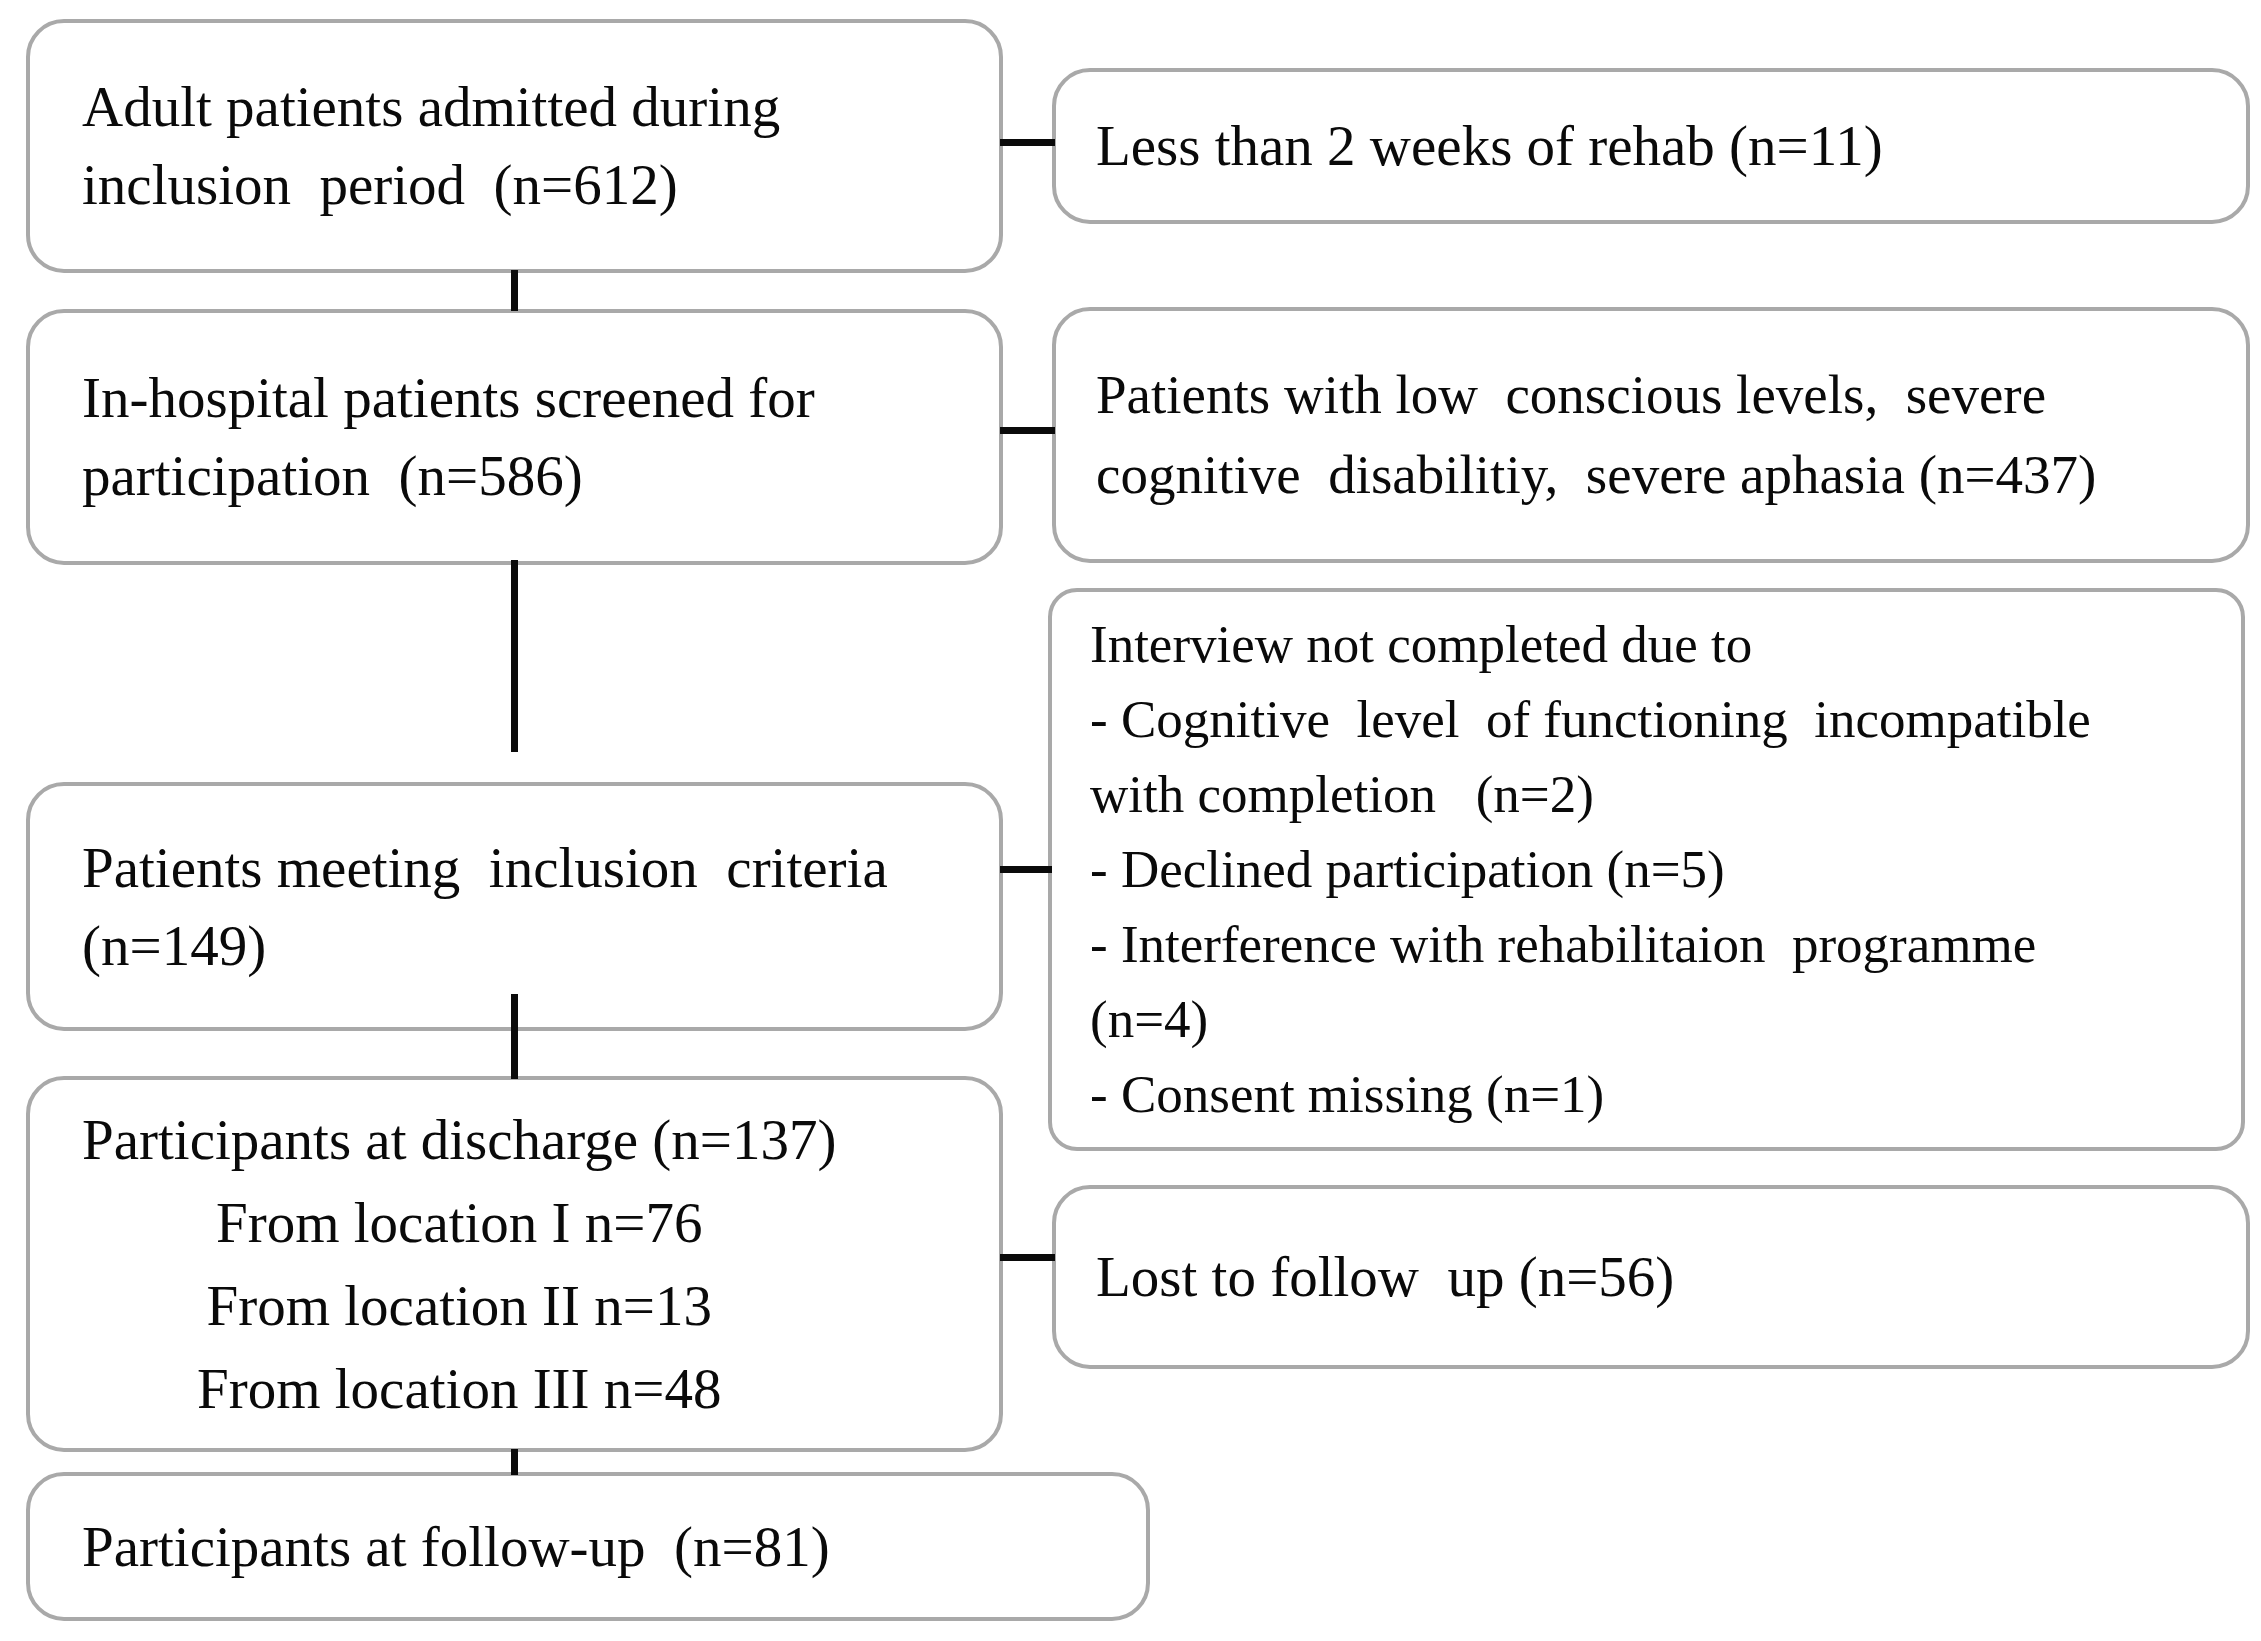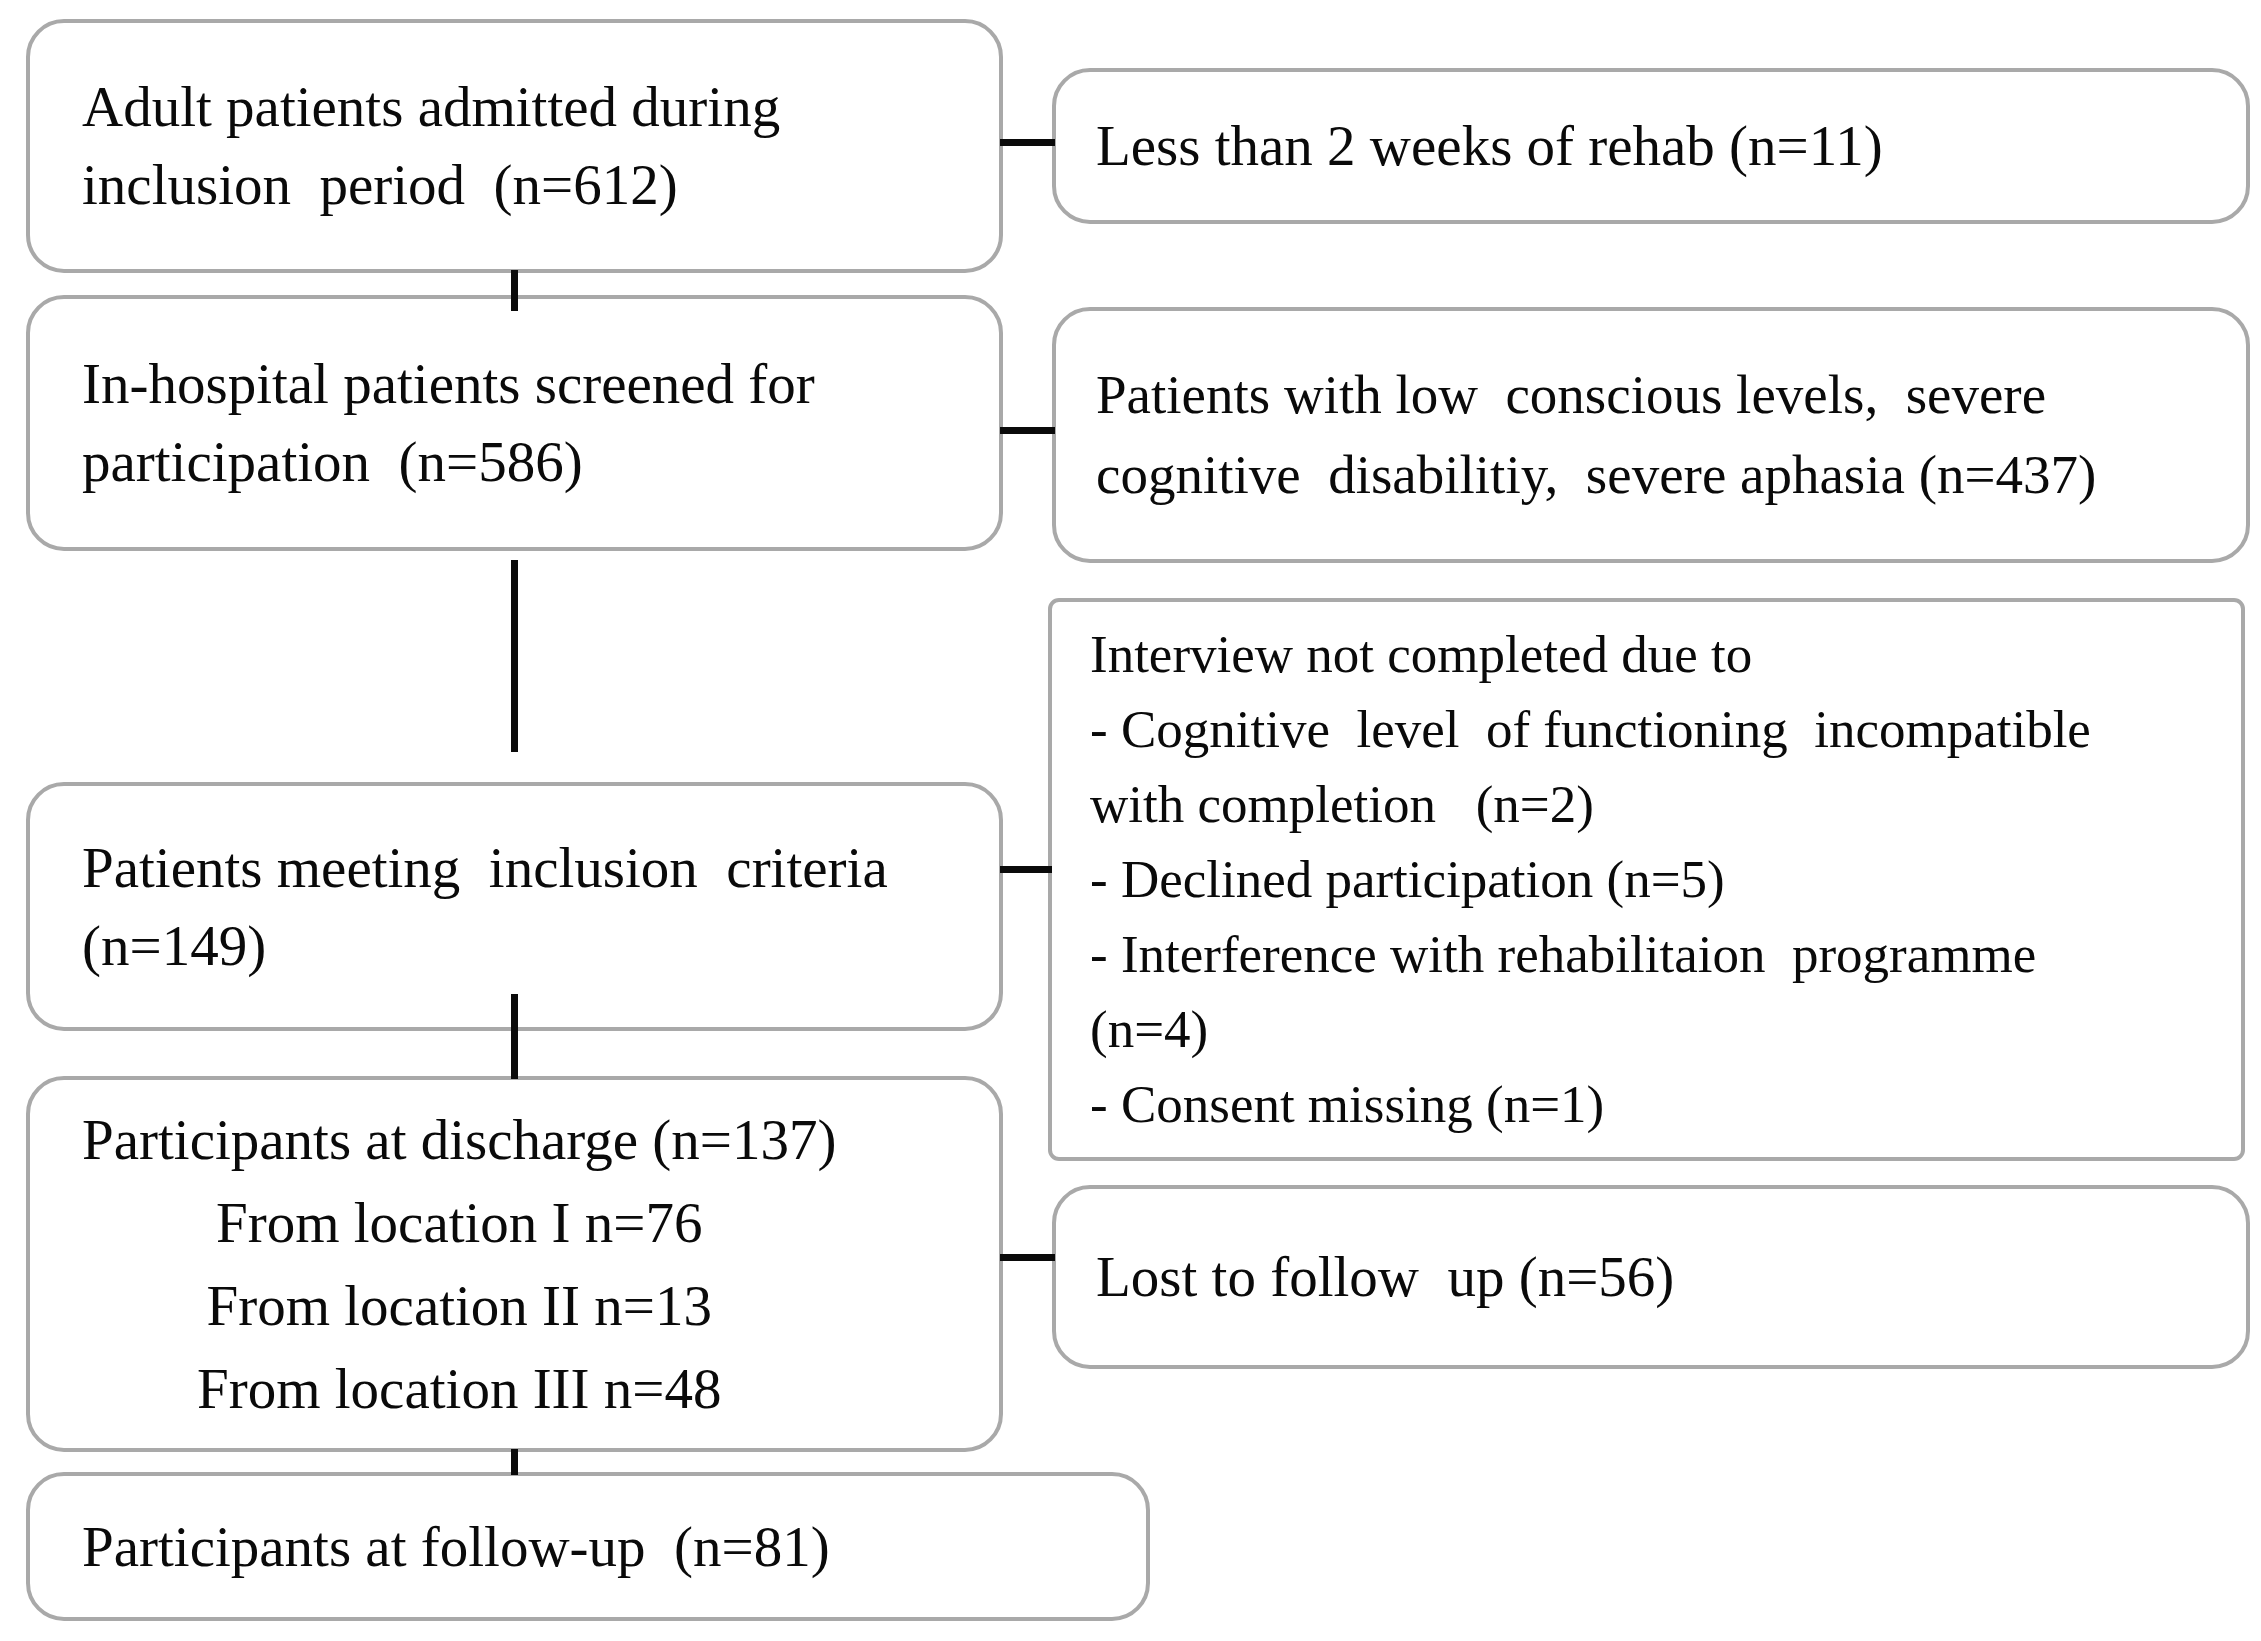--- a/index.html
+++ b/index.html
@@ -32,28 +32,28 @@
     overflow: hidden;
   }
   .box .txt {
     white-space: pre;
     font-size: 57px;
     line-height: 78px;
     letter-spacing: 0px;
   }
   
   .b-admitted  { left: 26px;  top: 19px;   width: 977px; height: 254px; padding: 0 12.5px 0 52px; }
-  .b-screened  { left: 26px;  top: 295px;  width: 977px; height: 256px; padding: 0 12.5px 0 52px; }
+  .b-screened  { left: 26px;  top: 309px;  width: 977px; height: 256px; padding: 0 12.5px 0 52px; }
   .b-criteria  { left: 26px;  top: 782px;  width: 977px; height: 249px; padding: 0 12.5px 0 52px; }
   .b-discharge { left: 26px;  top: 1076px; width: 977px; height: 376px; padding: 0 12.5px 0 52px; }
   .b-followup  { left: 26px;  top: 1472px; width: 1124px; height: 149px; padding: 0 12.5px 0 52px; }
   
   .b-rehab     { left: 1052px; top: 68px;   width: 1198px; height: 156px; padding: 0 10px 0 40px; }
   .b-severe    { left: 1052px; top: 307px;  width: 1198px; height: 256px; padding: 0 10px 0 40px; font-family: Liberation Serif, serif; }
-  .b-interview { left: 1048px; top: 588px;  width: 1197px; height: 563px; padding: 0 10px 0 38px; border-radius: 11px; margin-top: 10px; }
+  .b-interview { left: 1048px; top: 588px;  width: 1197px; height: 563px; padding: 0 10px 0 38px; border-radius: 29px; }
   .b-lost      { left: 1052px; top: 1185px; width: 1198px; height: 184px; padding: 0 10px 0 40px; }
 
   .b-severe .txt    { font-size: 55px; line-height: 80px; }
   .b-interview .txt { font-size: 53px; line-height: 75px; }
   .b-discharge .txt { line-height: 83px; text-align: center; }
 
   .connector {
     position: absolute;
     background: var(--connector);
   }

